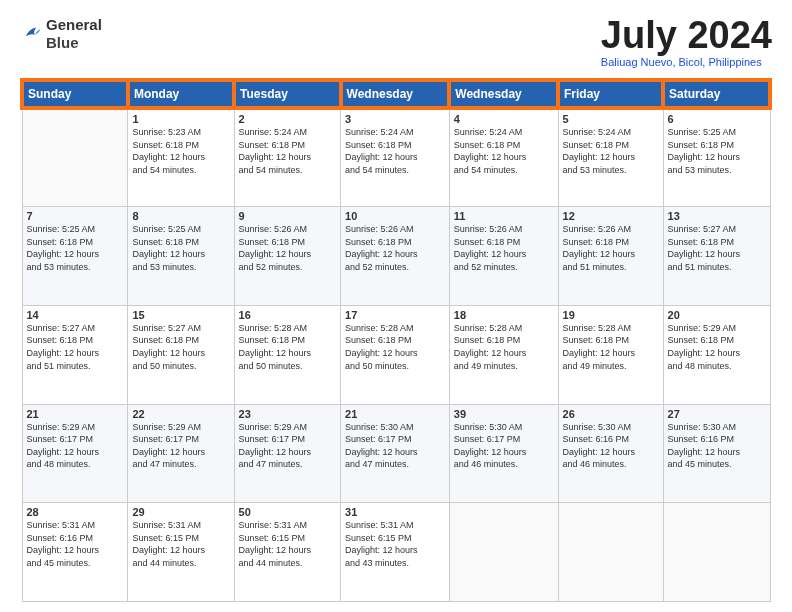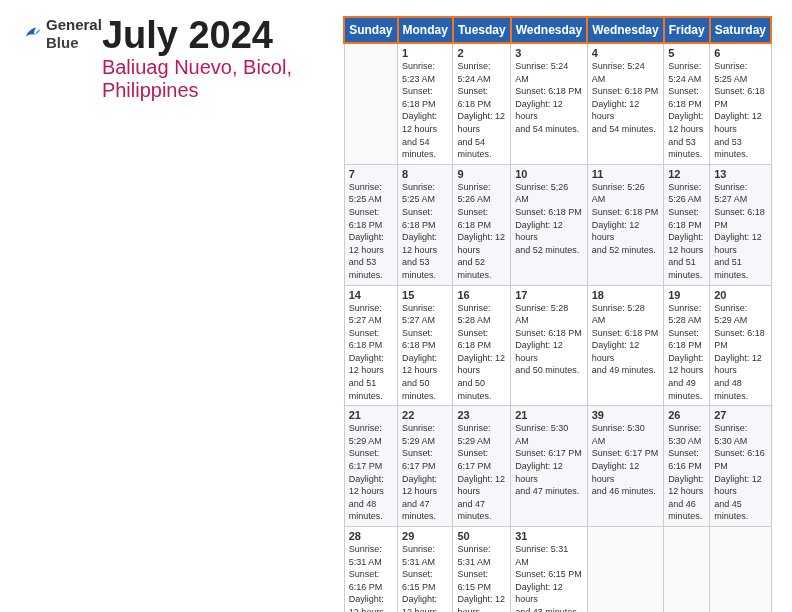--- a/index.html
+++ b/index.html
@@ -8,20 +8,21 @@
       height: 612px;
       font-family: Arial, sans-serif;
       background: #fff;
       overflow: hidden;
     }
     .page {
       width: 792px;
       height: 612px;
       padding: 16px 20px 10px 20px;
       display: flex;
+      flex-direction: column;
     }
     .header {
       display: flex;
       justify-content: space-between;
       align-items: flex-start;
       margin-bottom: 10px;
     }
     .logo {
       display: flex;
       align-items: center;
@@ -33,37 +34,37 @@
     }
     .title-section {
     }
     .month-title {
       font-size: 38px;
       font-weight: bold;
       color: #222;
       line-height: 1;
     }
     .location {
-      font-size: 20px;
-      color: #be185d;
+      font-size: 11px;
+      color: #1d4ed8;
       margin-top: 2px;
     }
     .calendar-table {
       width: 100%;
       border-collapse: collapse;
       flex: 1;
     }
     .calendar-table th {
       background-color: #2563b0;
       color: #fff;
       font-size: 12px;
       font-weight: bold;
       padding: 5px 4px;
       text-align: left;
-      border: 2px solid #f97316;
+      border: 4px solid #f97316;
     }
     .calendar-table td {
       border: 1px solid #ccc;
       vertical-align: top;
       padding: 3px 4px;
       font-size: 9.5px;
       color: #333;
       width: 113px;
       height: 80px;
     }

